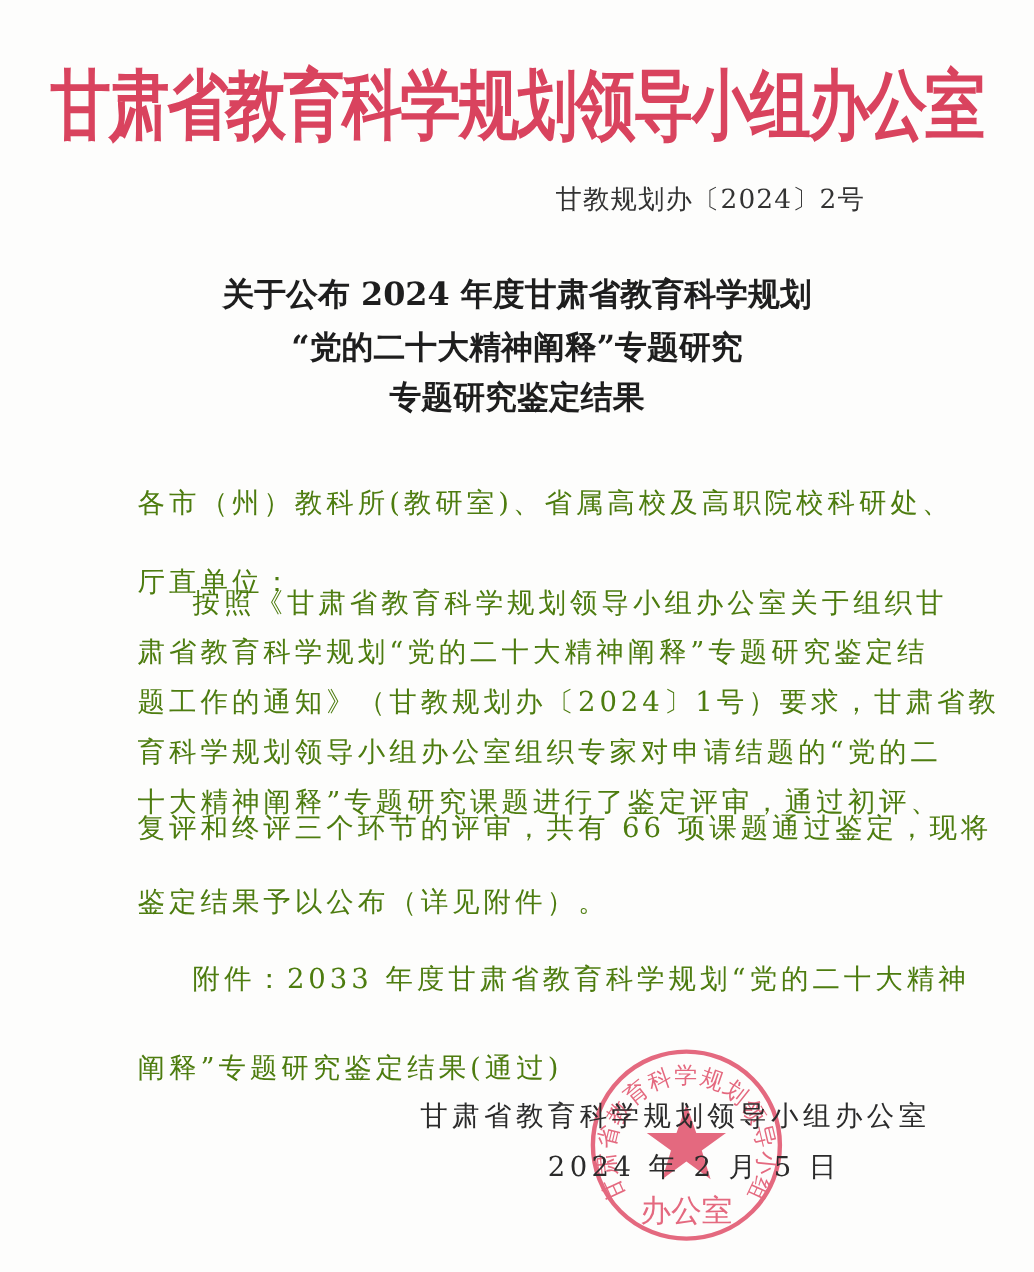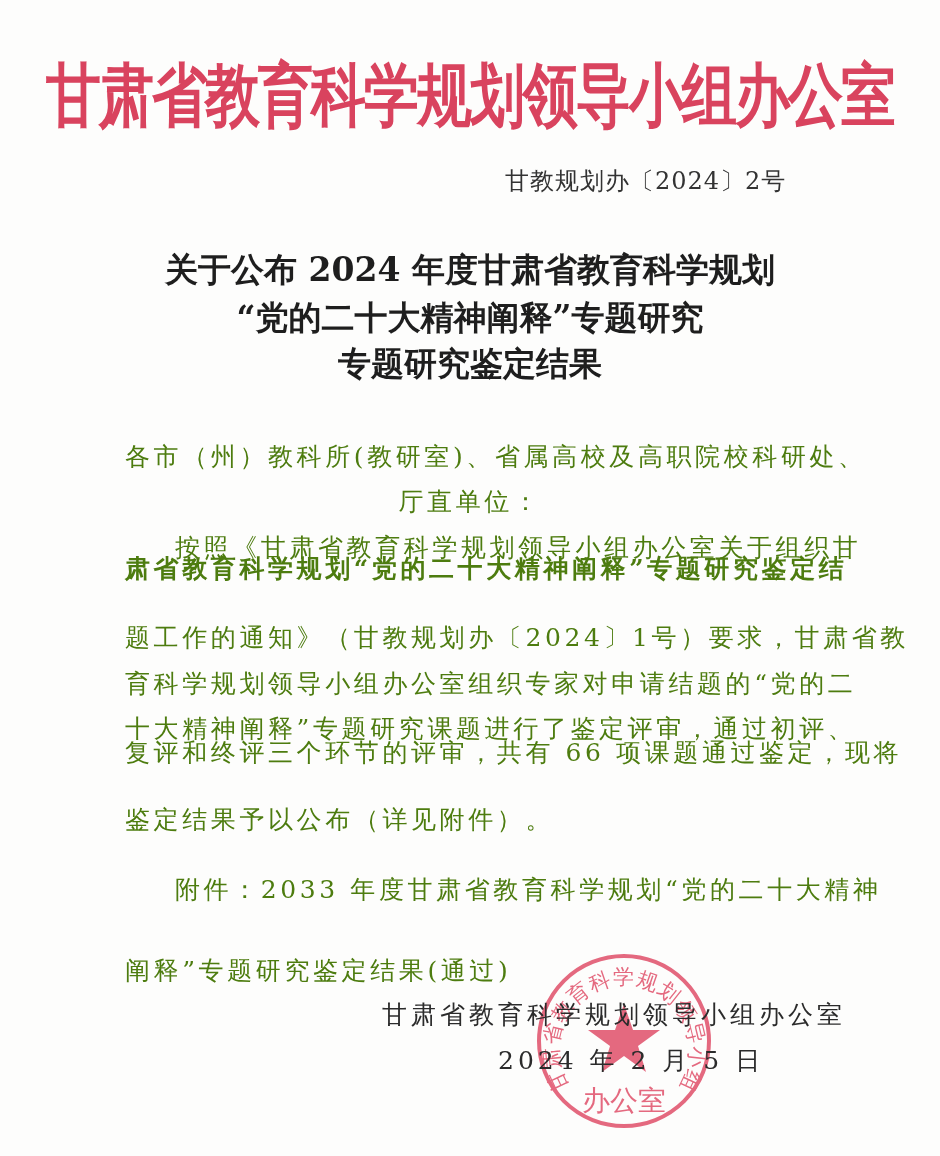--- a/index.html
+++ b/index.html
@@ -12,21 +12,21 @@
   .abs { position: absolute; white-space: nowrap; }
   .header {
     left: 0; width: 940px; top: 50px; text-align: center;
     font-family: "DejaVu Serif", serif; font-weight: bold;
     font-size: 55px; letter-spacing: -2px; color: #d9435e;
     transform: scaleY(1.25); transform-origin: top center;
   }
   .docnum { left: 505px; top: 165px; font-size: 24px; letter-spacing: 1px; color: #333; }
   .title {
     left: 0; width: 940px; text-align: center; font-weight: bold;
-    font-size: 33px; color: #1e1e1e; letter-spacing: 0px;
+    font-size: 29px; color: #1e1e1e; letter-spacing: 0px;
   }
   .body-line { left: 125px; width: 690px; font-size: 25px; letter-spacing: 3.6px; color: #4d7c0f; }
   .indent { left: 175px; }
   .sig { font-size: 25px; letter-spacing: 4px; color: #2b2b2b; }
   .stamp {
     left: 535px; top: 952px; width: 178px; height: 178px;
     pointer-events: none; opacity: 0.85;
   }
 </style>
 </head>
@@ -34,24 +34,24 @@
 
 <div class="abs header">甘肃省教育科学规划领导小组办公室</div>
 
 <div class="abs docnum">甘教规划办〔2024〕2号</div>
 
 <div class="abs title" style="top:248px;">关于公布 2024 年度甘肃省教育科学规划</div>
 <div class="abs title" style="top:296px;">“党的二十大精神阐释”专题研究</div>
 <div class="abs title" style="top:342px;">专题研究鉴定结果</div>
 
 <div class="abs body-line" style="top:440px;">各市（州）教科所(教研室)、省属高校及高职院校科研处、</div>
-<div class="abs body-line" style="top:485px;text-align:center;">厅直单位：</div>
+<div class="abs body-line" style="top:512px;">厅直单位：</div>
 
 <div class="abs body-line indent" style="top:531px; left:175px;">按照《甘肃省教育科学规划领导小组办公室关于组织甘</div>
-<div class="abs body-line" style="top:552px;font-weight:bold;">肃省教育科学规划“党的二十大精神阐释”专题研究鉴定结</div>
+<div class="abs body-line" style="top:576px;">肃省教育科学规划“党的二十大精神阐释”专题研究鉴定结</div>
 <div class="abs body-line" style="top:621px;">题工作的通知》（甘教规划办〔2024〕1号）要求，甘肃省教</div>
 <div class="abs body-line" style="top:667px;">育科学规划领导小组办公室组织专家对申请结题的“党的二</div>
 <div class="abs body-line" style="top:712px;">十大精神阐释”专题研究课题进行了鉴定评审，通过初评、</div>
 <div class="abs body-line" style="top:736px;">复评和终评三个环节的评审，共有 66 项课题通过鉴定，现将</div>
 <div class="abs body-line" style="top:803px;">鉴定结果予以公布（详见附件）。</div>
 
 <div class="abs body-line" style="top:873px; left:175px;">附件：2033 年度甘肃省教育科学规划“党的二十大精神</div>
 <div class="abs body-line" style="top:954px;">阐释”专题研究鉴定结果(通过)</div>
 
 <svg class="abs stamp" viewBox="0 0 178 178">

